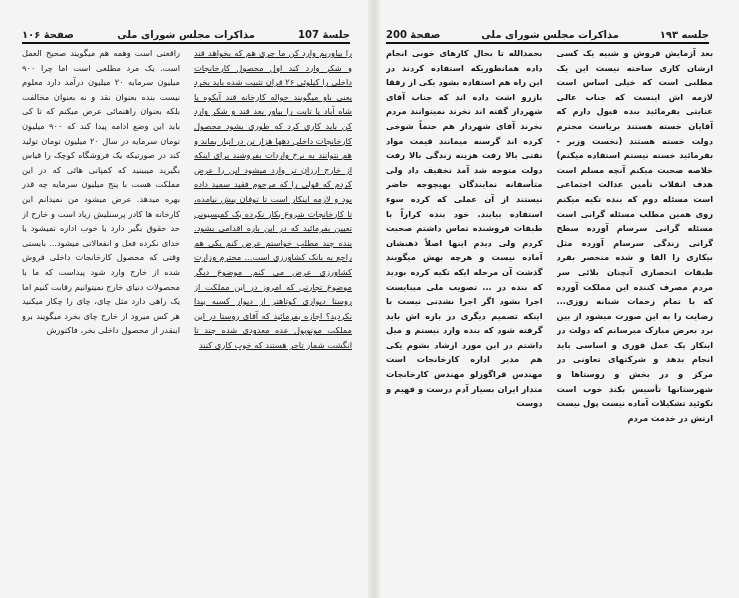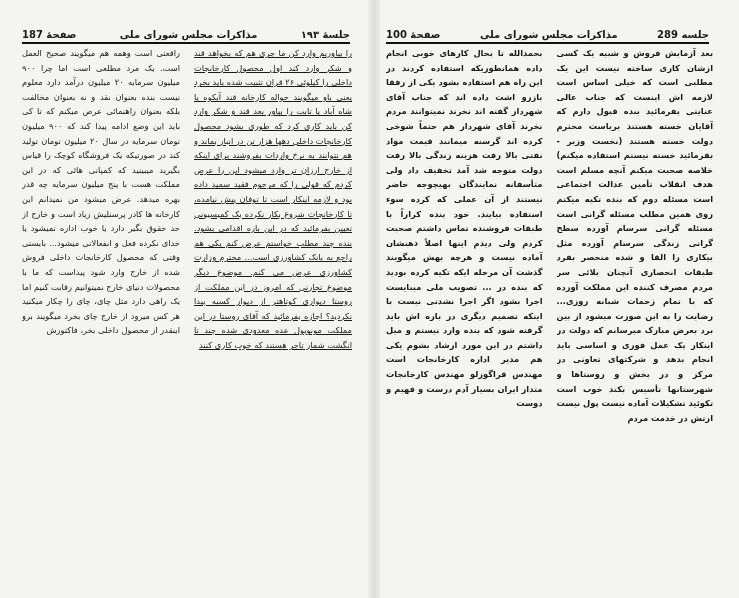--- a/index.html
+++ b/index.html
@@ -29,42 +29,42 @@
   .page.right .cols .col { height:498px; overflow:hidden;font-weight:bold; }
   .page.left .cols .col:first-child { max-height:466px;text-decoration:underline; }
 </style>
 </head>
 <body>
 
 <div class="spread">
 
   <div class="page left">
     <div class="header">
-      <span>جلسهٔ ۱۹۳</span>
+      <span>جلسهٔ 107</span>
       <span>مذاکرات مجلس شورای ملی</span>
-      <span>صفحهٔ 187</span>
+      <span>صفحهٔ ۱۰۶</span>
       <div class="rule"></div>
     </div>
     <div class="cols">
       <div class="col">
         <p>را بیاوریم وارد کن ما جری هم که بخواهد قند و شکر وارد کند اول محصول کارخانجات داخلی را کیلوئی ۲۶ قران تثبیت شده باید بخرد یعنی باو میگویند حواله کارخانه قند آبکوه یا شاه آباد یا تابت را بیاور بعد قند و شکر وارد کن باید کاری کرد که طوری بشود محصول کارخانجات داخلی دهها هزار تن در انبار بماند و هم نتوانند به نرخ واردات بفروشند برای اینکه از خارج ارزان تر وارد میشود این را عرض کردم که قولی را که مرحوم فقید سمید داده بود و لازمه اینکار است تا توفان پیش نیامده، تا کارخانجات شروع بکار نکرده یک کمیسیونی تعیین بفرمائید که در این باره اقدامی بشود. بنده چند مطلب خواستم عرض کنم یکی هم راجع به بانک کشاورزی است... محترم وزارت کشاورزی عرض می کنم. موضوع دیگر موضوع تجارتی که امروز در این مملکت از روستا دیواری کوتاهتر از دیوار کسبه پیدا نکردید؟ اجازه بفرمائید که آقای روستا در این مملکت مونوپول عده معدودی شده چند تا انگشت شمار تاجر هستند که خوب کاری کنند</p>
       </div>
       <div class="col">
         <p>راقعتی است وهمه هم میگویند صحیح العمل است. یک مرد مطلعی است اما چرا ۹۰۰ میلیون سرمایه ۲۰ میلیون درآمد دارد معلوم نیست بنده بعنوان نقد و نه بعنوان مخالفت بلکه بعنوان راهنمائی عرض میکنم که تا کی باید این وضع ادامه پیدا کند که ۹۰۰ میلیون تومان سرمایه در سال ۲۰ میلیون تومان تولید کند در صورتیکه یک فروشگاه کوچک را قیاس بگیرید میبینید که کمپانی هائی که در این مملکت هست با پنج میلیون سرمایه چه قدر بهره میدهد. عرض میشود من نمیدانم این کارخانه ها کادر پرسنلیش زیاد است و خارج از حد حقوق بگیر دارد یا خوب اداره نمیشود یا خدای نکرده فعل و انفعالاتی میشود... بایستی وقتی که محصول کارخانجات داخلی فروش شده از خارج وارد شود پیداست که ما با محصولات دنیای خارج نمیتوانیم رقابت کنیم اما یک راهی دارد مثل چای، چای را چکار میکنید هر کس میرود از خارج چای بخرد میگویند برو اینقدر از محصول داخلی بخر، فاکتورش</p>
       </div>
     </div>
   </div>
 
   <div class="gutter"></div>
 
   <div class="page right">
     <div class="header">
-      <span>جلسه 289</span>
+      <span>جلسه ۱۹۳</span>
       <span>مذاکرات مجلس شورای ملی</span>
-      <span>صفحهٔ 100</span>
+      <span>صفحهٔ 200</span>
       <div class="rule"></div>
     </div>
     <div class="cols">
       <div class="col">
         <p>بعد آزمایش فروش و شبیه یک کسی ازشان کاری ساخته نیست این یک مطلبی است که خیلی اساس است لازمه اش اینست که جناب عالی عنایتی بفرمائید بنده قبول دارم که آقایان خسته هستند بریاست محترم دولت خسته هستند (نخست وزیر - بفرمائید خسته نیستم استفاده میکنم) خلاصه صحبت میکنم آنچه مسلم است هدف انقلاب تأمین عدالت اجتماعی است مسئله دوم که بنده تکیه میکنم روی همین مطلب مسئله گرانی است مسئله گرانی سرسام آورده سطح گرانی زندگی سرسام آورده مثل بیکاری را القا و شده منحصر بفرد طبقات انحصاری آنچنان بلائی سر مردم مصرف کننده این مملکت آورده که با تمام زحمات شبانه روزی... رضایت را به این صورت میشود از بین برد بعرض مبارک میرسانم که دولت در اینکار یک عمل فوری و اساسی باید انجام بدهد و شرکتهای تعاونی در مرکز و در بخش و روستاها و شهرستانها تأسیس بکند خوب است تکوئید تشکیلات آماده نیست پول نیست ارتش در خدمت مردم</p>
       </div>
       <div class="col">
         <p>بحمدالله تا بحال کارهای خوبی انجام داده همانطوریکه استفاده کردند در این راه هم استفاده بشود یکی از رفقا بازرو اشت داده اند که جناب آقای شهردار گفته اند نخرند نمیتوانند مردم نخرند آقای شهردار هم حتماً شوخی کرده اند گرسنه میمانند قیمت مواد نفتی بالا رفت هزینه زندگی بالا رفت دولت متوجه شد آمد تخفیف داد ولی متأسفانه نمایندگان بهیچوجه حاضر نیستند از آن عملی که کرده سوء استفاده بیایند. خود بنده کراراً با طبقات فروشنده تماس داشتم صحبت کردم ولی دیدم اینها اصلاً ذهنشان آماده نیست و هرچه بهش میگویند گذشت آن مرحله ایکه تکیه کرده بودید که بنده در ... تصویب ملی میبایست اجرا بشود اگر اجرا نشدنی نیست با اینکه تصمیم دیگری در باره اش باید گرفته شود که بنده وارد نیستم و میل داشتم در این مورد ارشاد بشوم یکی هم مدیر اداره کارخانجات است مهندس قراگوزلو مهندس کارخانجات متدار ایران بسیار آدم درست و فهیم و دوست</p>
       </div>
     </div>

